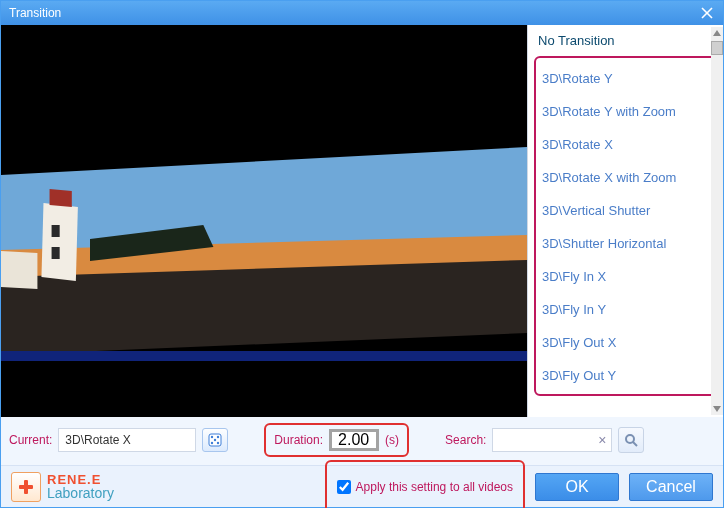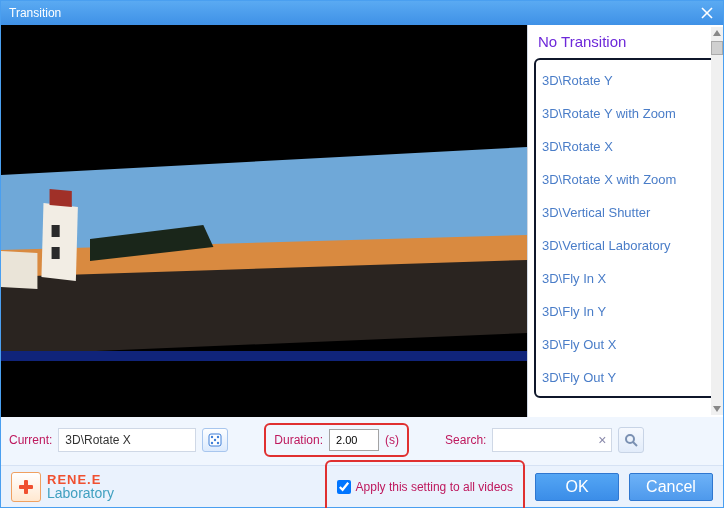--- a/index.html
+++ b/index.html
@@ -8,35 +8,35 @@
   .titlebar { height: 24px; background: linear-gradient(#5aaaf2,#3f91e6); color: #fff; display: flex; align-items: center; padding: 0 8px; font-size: 12px; gap: 45px; }
   .titlebar .title { flex: 1; }
   .titlebar .close { width: 16px; height: 16px; display: flex; align-items: center; justify-content: center; cursor: pointer; }
   .titlebar .close svg { stroke: #fff; stroke-width: 1.6; }
   .content { flex: 1; display: flex; background: #000; }
   .preview-pane { flex: 1; background: #000; position: relative; display:flex; flex-direction:column; }
   .preview-image { flex:1; position:relative; overflow:hidden; }
   .preview-image svg { position:absolute; top:0; left:0; width:100%; height:100%; }
   .side-list { width: 196px; background: #fff; border-left: 1px solid #d0d8e4; display: flex; flex-direction: column; position:relative; }
   .list-inner { flex:1; overflow:hidden; padding: 4px 6px 4px 6px; }
-  .no-transition { color:#6d28d9; font-size:15px; padding:4px 4px 8px 4px; cursor:pointer; }
-  .highlight-box { border: 2px solid #0f172a; border-radius: 6px; padding: 4px 4px 2px 4px; }
+  .no-transition { color:#0c4a6e; font-size:13px; padding:4px 4px 8px 4px; cursor:pointer; }
+  .highlight-box { border: 2px solid #be185d; border-radius: 6px; padding: 4px 4px 2px 4px; }
   .list-item { color:#4a7dc8; font-size:13px; padding:9px 2px; cursor:pointer; white-space: nowrap; overflow: hidden; text-overflow: ellipsis;}
   .scrollbar { position:absolute; top:2px; right:0; width:12px; height:calc(100% - 4px); background:#f0f0f0; }
   .scroll-thumb { position:absolute; top:14px; right:0; width:12px; height:14px; background:#d0d0d0; border:1px solid #aaa; }
   .scroll-arrow-top,.scroll-arrow-bot{ position:absolute; right:0; width:12px; height:12px; display:flex;align-items:center;justify-content:center;}
   .scroll-arrow-top{top:0;} .scroll-arrow-bot{bottom:0;}
   .scroll-arrow-top svg,.scroll-arrow-bot svg{fill:#888;}
   .controls { background:#f0f6fe; padding:6px 8px 8px 8px; display:flex; align-items:center; gap:6px; }
   .label { color:#be185d; font-size:12px; }
   .current-input { width:138px; height:24px; border:1px solid #cfd8e6; background:#fff; padding:2px 6px; font-size:12px; color:#333; }
   .diebtn { width:26px; height:24px; border:1px solid #a8c6ee; background:linear-gradient(#fdfeff,#dceafd); border-radius:3px; display:flex; align-items:center; justify-content:center; cursor:pointer; }
   .diebtn svg{ fill:#3e7ed8;}
   .dur-group { display:flex; align-items:center; gap:6px; border:2px solid #e03030; border-radius:6px; padding:4px 8px; }
-  .duration-input { width:50px; height:22px; border:1px solid #a3a3a3; background:#fff; padding:2px 6px; font-size:11px; }
+  .duration-input { width:50px; height:22px; border:3px solid #a3a3a3; background:#fff; padding:2px 6px; font-size:16px; }
   .search-input { width:120px; height:24px; border:1px solid #cfd8e6; background:#fff; padding:2px 20px 2px 6px; font-size:12px; position:relative;}
   .search-wrap{position:relative;}
   .clear-x{ position:absolute; right:6px; top:50%; transform:translateY(-50%); color:#88a; font-size:14px; cursor:pointer;}
   .searchbtn { width:26px; height:26px; border:1px solid #c8d4e6; background:linear-gradient(#f6f9fe,#e2ecfa); border-radius:3px; display:flex;align-items:center;justify-content:center; cursor:pointer;}
   .searchbtn svg{stroke:#7a90b2;fill:none;stroke-width:2;}
   .bottombar { background:#eaf2fd; border-top:1px solid #d6e2f4; height:42px; display:flex; align-items:center; padding:0 10px; gap:10px;}
   .logo { display:flex; align-items:center; gap:6px; }
   .logo-badge{ width:30px;height:30px; border:1px solid #f0a060; border-radius:3px; background:linear-gradient(#fff,#ffe8d0); display:flex;align-items:center;justify-content:center;}
   .logo-badge svg{fill:#f05030;}
   .logo-text{ display:flex;flex-direction:column; line-height:1;}
@@ -92,21 +92,21 @@
 
     <div class="side-list">
       <div class="list-inner">
         <div class="no-transition">No Transition</div>
         <div class="highlight-box">
           <div class="list-item">3D\Rotate Y</div>
           <div class="list-item">3D\Rotate Y with Zoom</div>
           <div class="list-item">3D\Rotate X</div>
           <div class="list-item">3D\Rotate X with Zoom</div>
           <div class="list-item">3D\Vertical Shutter</div>
-          <div class="list-item">3D\Vertical Laboratory</div>
+          <div class="list-item">3D\Shutter Horizontal</div>
           <div class="list-item">3D\Fly In X</div>
           <div class="list-item">3D\Fly In Y</div>
           <div class="list-item">3D\Fly Out X</div>
           <div class="list-item">3D\Fly Out Y</div>
         </div>
       </div>
       <div class="scrollbar">
         <div class="scroll-arrow-top">
             <svg width="8" height="6" viewBox="0 0 8 6">
               <polygon points="4,0 8,6 0,6"></polygon>

